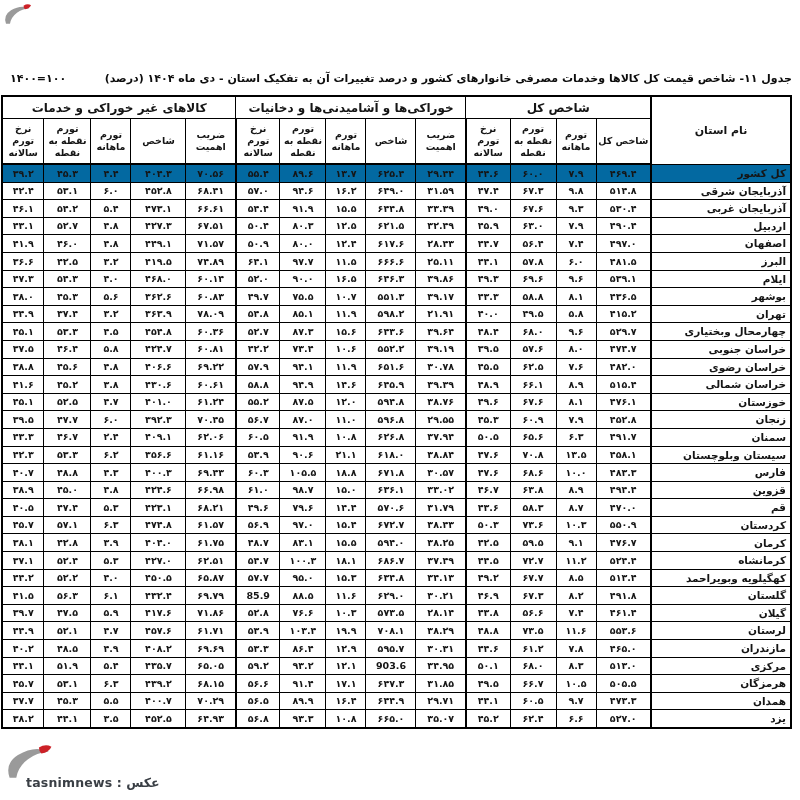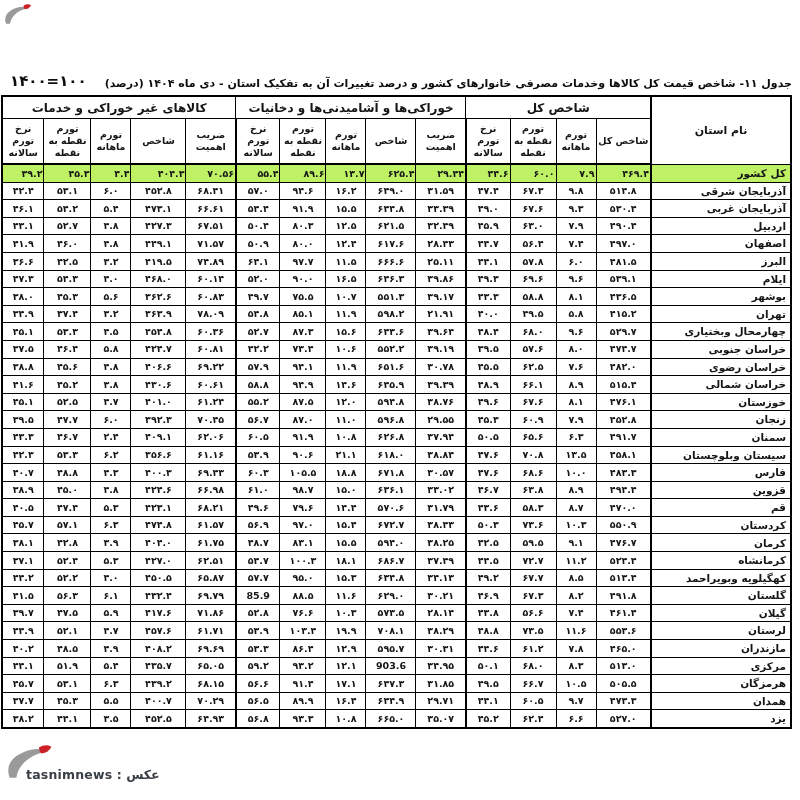--- a/index.html
+++ b/index.html
@@ -6,42 +6,42 @@
   body{
     width:800px;height:800px;position:relative;background:#ffffff;
     font-family:"DejaVu Sans",sans-serif;color:#111;overflow:hidden;
   }
   .title-row{
     position:absolute;top:72px;left:10px;right:8px;
     display:flex;flex-direction:row-reverse;justify-content:space-between;align-items:flex-end;
     direction:ltr;font-weight:bold;font-size:11px;color:#0d0d0d;
   }
   .title-row .ttl{direction:rtl;text-align:left;}
-  .title-row .base{direction:ltr;font-size:15px;}
+  .title-row .base{direction:ltr;font-size:11px;}
   table.idx{
     position:absolute;top:95px;right:8px;width:789px;
     border-collapse:collapse;direction:rtl;table-layout:fixed;
     border:2.5px solid #000;
   }
   .idx th,.idx td{
     border:1px solid #000;font-weight:bold;text-align:center;
     padding:0 1px;overflow:hidden;color:#151515;background:#fff;
   }
   .idx thead .group-row th{height:21px;font-size:12px;border-bottom:1.5px solid #000;}
   .idx thead .sub-row th{height:44px;font-size:9.5px;line-height:1.25;border-bottom:2px solid #000;}
   .idx thead th.name-h{font-size:11px;margin-top:20px;}
   .idx tbody td{height:16.6px;font-size:9.5px;line-height:1;}
   .idx td.name{text-align:right;padding-left:8px;padding-right:4px;font-size:10.5px;}
   .idx .gsep{border-left:2px solid #000;}
-  .idx tr.highlight td{background:#bef264;border-bottom:1.5px solid #000;text-align:right;}
+  .idx tr.highlight td{background:#0369a1;border-bottom:1.5px solid #000;}
   .logo{position:absolute;}
   .logo-top{top:0;left:2px;width:30px;height:30px;}
   .logo-bottom{bottom:14px;left:2px;width:52px;height:46px;}
   .caption{
-    position:absolute;left:26px;bottom:18px;
+    position:absolute;left:26px;bottom:10px;
     direction:rtl;font-weight:bold;font-size:12.5px;color:#3a3f45;letter-spacing:.2px;
   }
 </style>
 </head>
 <body>
 
 <svg class="logo logo-top" viewBox="0 0 60 55" aria-hidden="true">
   <path d="M8 45 Q2 28 18 18 Q38 6 55 14 Q40 15 30 23 Q18 32 16 45 Z" fill="#9a9a9a"></path>
   <path d="M43 9 Q51 4 58 8 Q55 15 46 16 Q43 13 43 9 Z" fill="#cc2127"></path>
 </svg>

